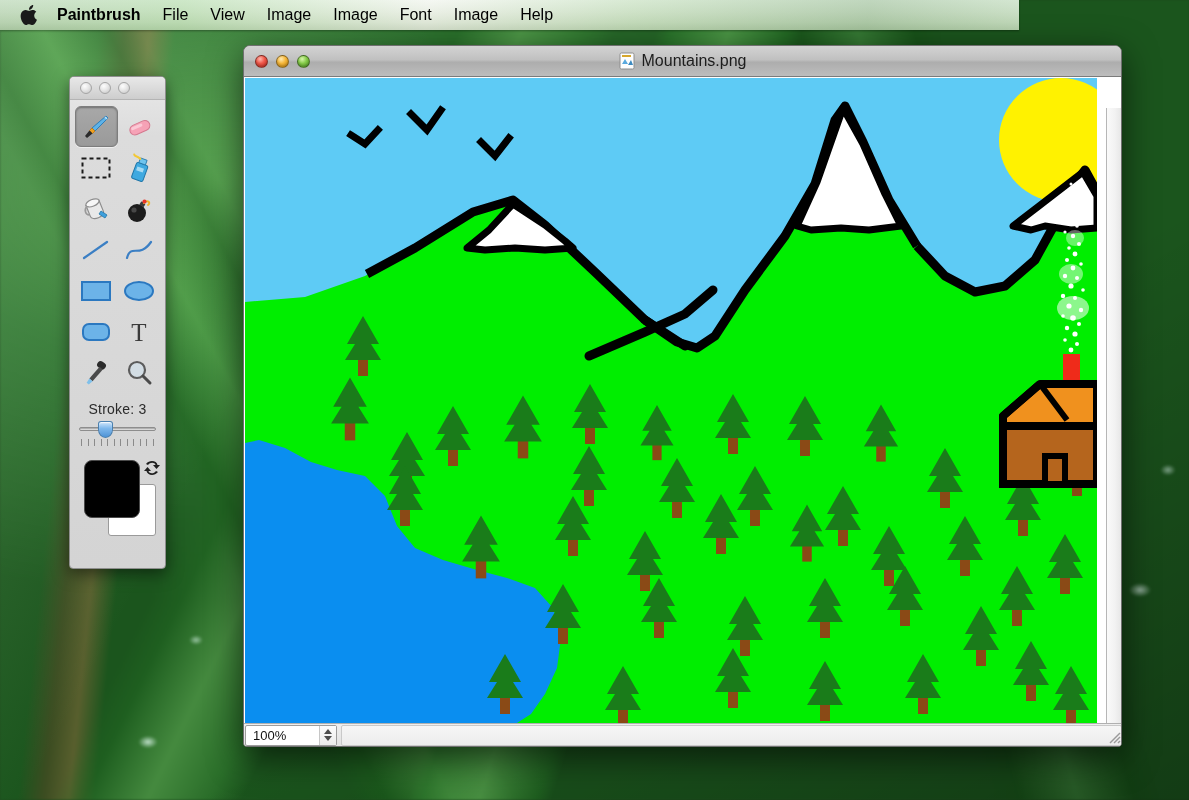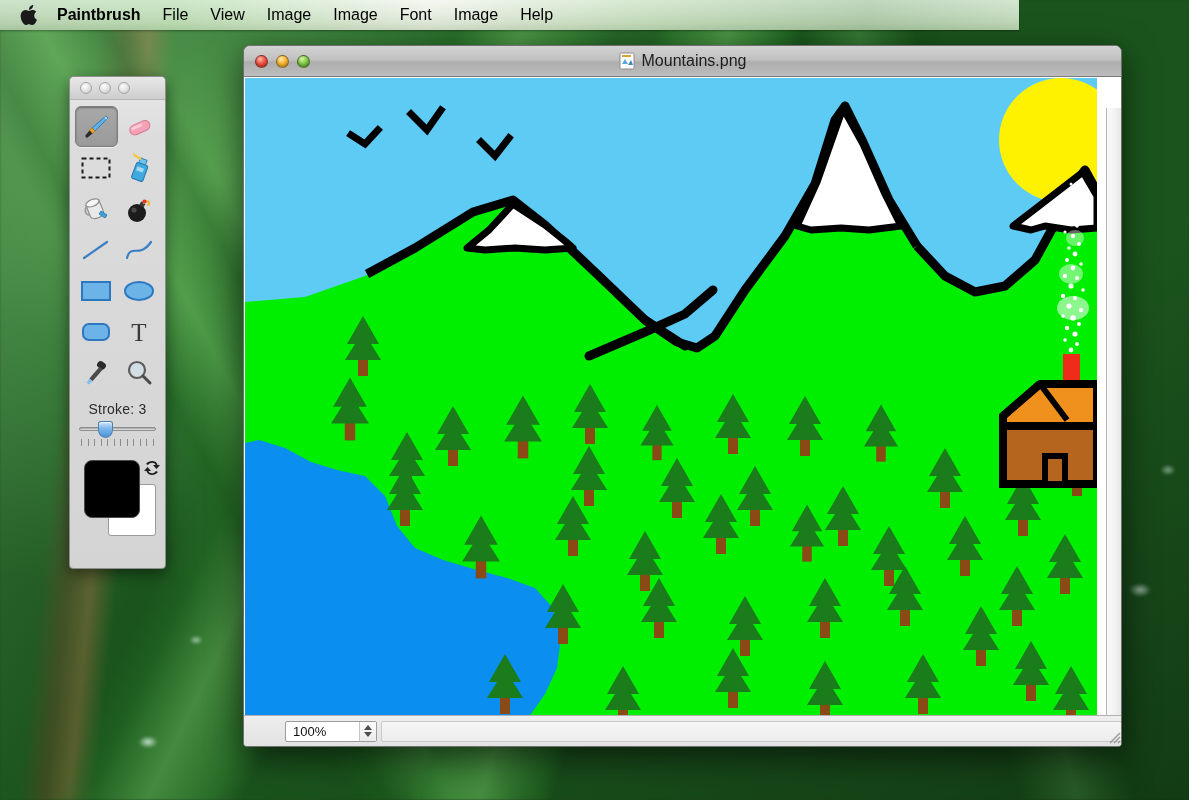--- a/index.html
+++ b/index.html
@@ -177,24 +177,24 @@
   #canvas {
     position: absolute; left: 1px; top: 1px; width: 852px; height: 645px;
     overflow: hidden; background: #5ecbf5;
   }
   #vscroll {
     position: absolute; right: 0; top: 31px; width: 17px; height: 648px;
     background: linear-gradient(90deg, #fafafa 0%, #f2f2f2 50%, #e3e3e3 100%);
     border-left: 1px solid #b6b6b6;
   }
   #statusbar {
-    position: absolute; bottom: 0; left: 0; width: 879px; height: 31px;
+    position: absolute; bottom: 0; left: 0; width: 879px; height: 23px;
     background: linear-gradient(180deg, #eeeeee 0%, #e2e2e2 100%);
     border-top: 1px solid #b0b0b0;
-    display: flex; align-items: center; padding-left: 40px;
+    display: flex; align-items: center;
   }
   #zoom-stepper {
     display: flex; align-items: center;
     width: 92px; height: 21px; margin-left: 1px;
     background: #ffffff; border: 1px solid #9c9c9c;
     border-radius: 2px;
   }
   #zoom-value {
     flex: 1; font-size: 13px; color: #111; padding-left: 7px; line-height: 19px;
   }

